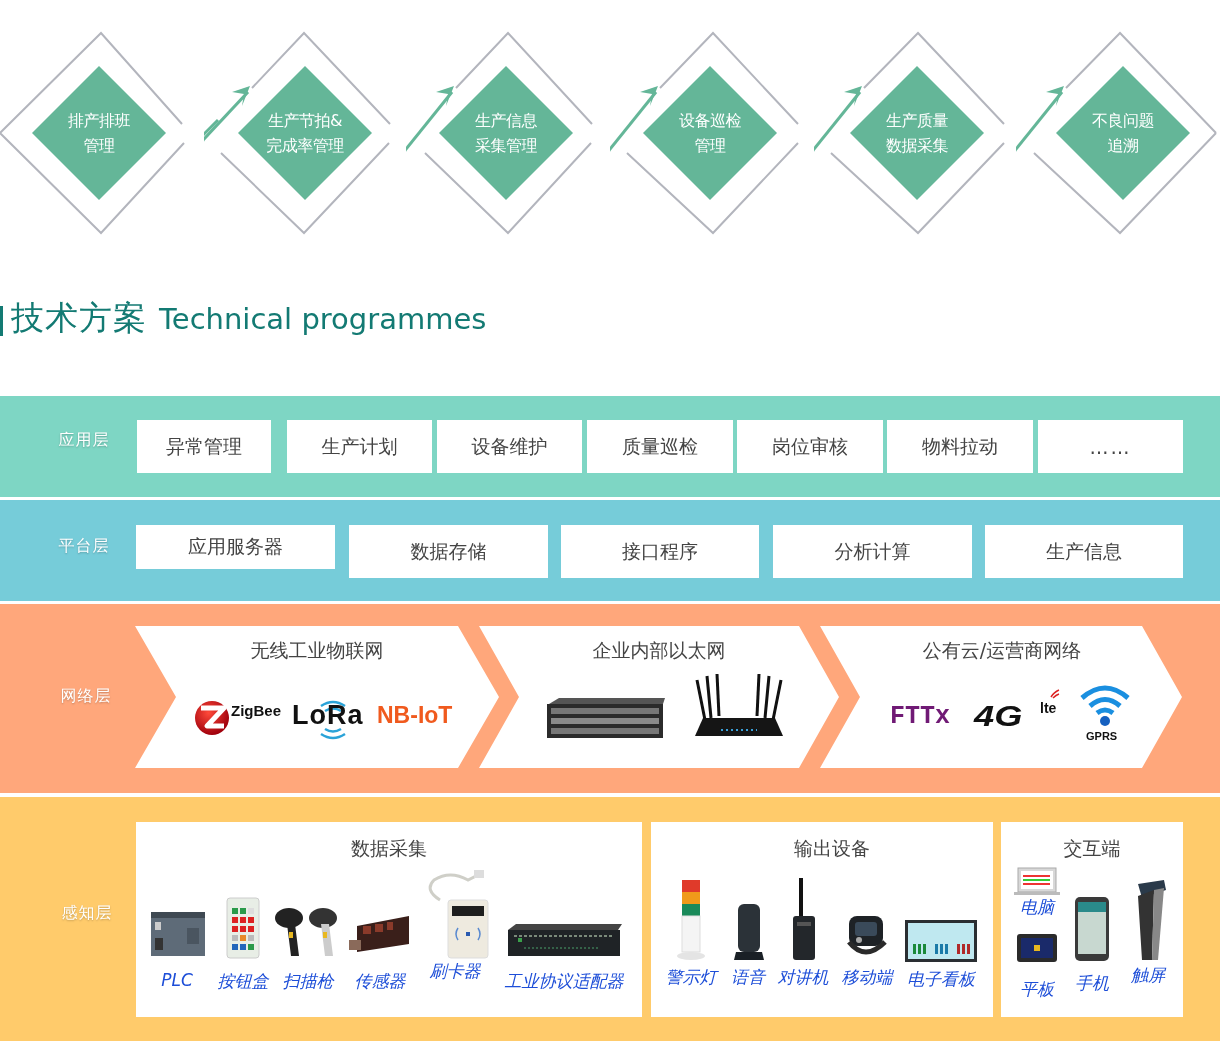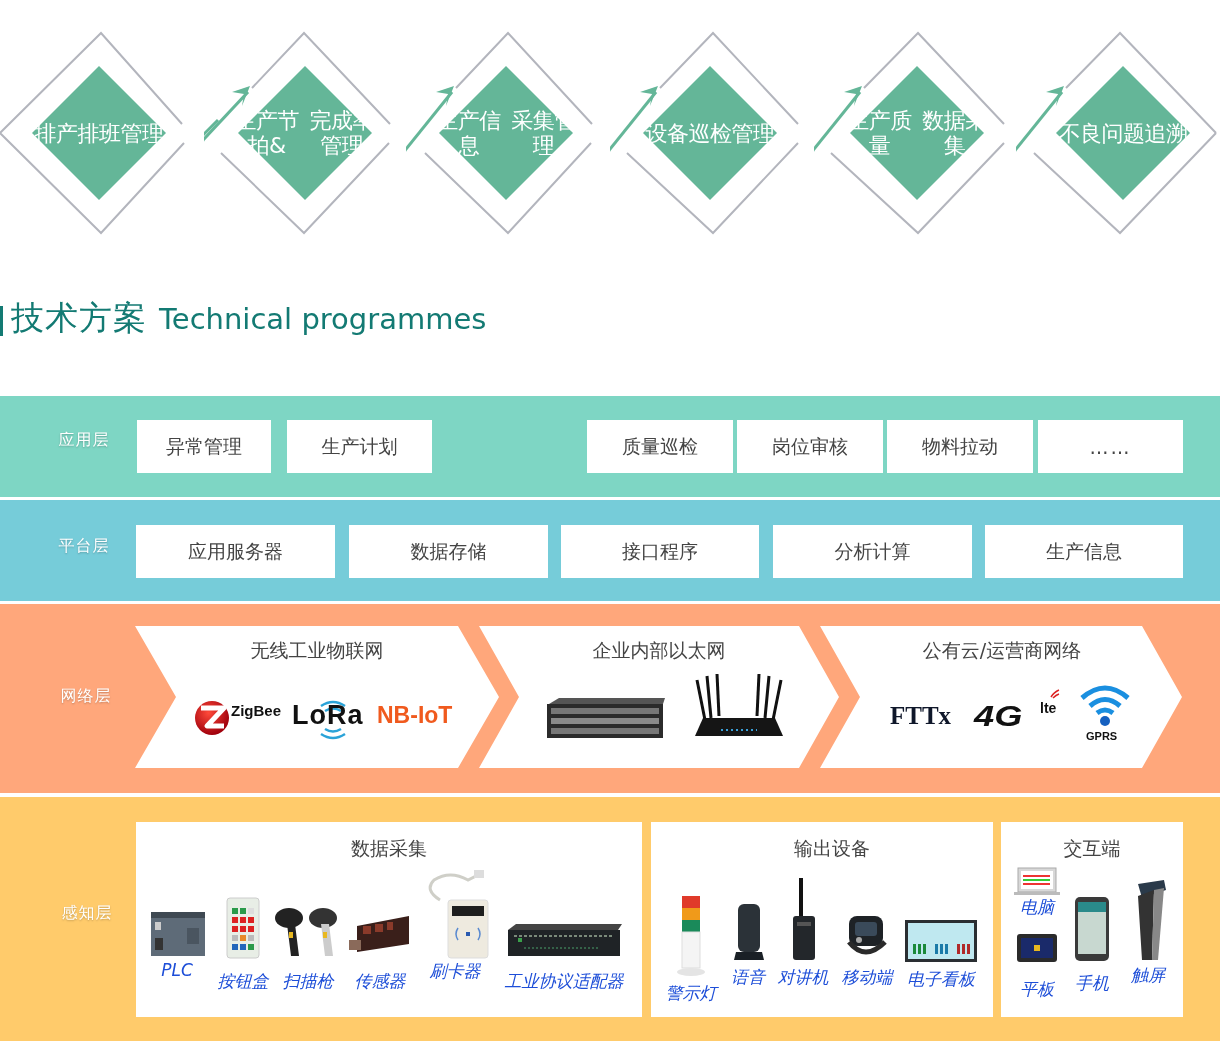--- a/index.html
+++ b/index.html
@@ -4,22 +4,22 @@
 <style>
   * { box-sizing: border-box; margin: 0; padding: 0; }
   html, body { width: 1220px; height: 1041px; background: #ffffff; overflow: hidden; }
   body { position: relative; font-family: "DejaVu Sans", "Liberation Sans", sans-serif; color: #333; }
 
   
   #flow { position: absolute; left: 0; top: 0; width: 1220px; height: 260px; }
   .step { position: absolute; top: 30px; width: 206px; height: 206px; }
   .step svg { position: absolute; left: 0; top: 0; }
   .step .label { position: absolute; left: 28px; top: 58px; width: 150px; height: 90px;
-    display: flex; flex-direction: row; align-items: center; justify-content: center;
-    color: #fff; font-size: 22px; line-height: 25px; text-align: center; letter-spacing: -0.5px; }
+    display: flex; flex-direction: column; align-items: center; justify-content: center;
+    color: #fff; font-size: 16px; line-height: 25px; text-align: center; letter-spacing: -0.5px; }
 
   
   #section-title { position: absolute; left: 0; top: 296px; height: 50px; display: flex; align-items: baseline; color: #137a73; }
   #section-title .bar { display: inline-block; width: 3px; height: 30px; background: #137a73; margin-right: 8px; align-self: center; }
   #section-title .cn { font-size: 33px; letter-spacing: 1px; }
   #section-title .en { font-size: 29px; margin-left: 12px; font-family: "DejaVu Sans", sans-serif; }
 
   
   .layer { position: absolute; left: 0; width: 1220px; }
   .layer-name { position: absolute; left: 0; width: 136px; text-align: center; color: #fff;
@@ -135,29 +135,30 @@
 <div id="section-title">
   <span class="bar"></span>
   <span class="cn">技术方案</span>
   <span class="en">Technical programmes</span>
 </div>
 
 <div class="layer" id="layer-app">
   <div class="layer-name" style="top:34px">应用层</div>
   <div class="box" style="left:137px;top:24px;width:134px;height:53px">异常管理</div>
   <div class="box" style="left:287px;top:24px;width:145px;height:53px">生产计划</div>
+  <div class="box" style="left:437px;top:24px;width:145px;height:53px">设备维护</div>
   <div class="box" style="left:587px;top:24px;width:146px;height:53px">质量巡检</div>
   <div class="box" style="left:737px;top:24px;width:146px;height:53px">岗位审核</div>
   <div class="box" style="left:887px;top:24px;width:146px;height:53px">物料拉动</div>
   <div class="box" style="left:1038px;top:24px;width:145px;height:53px;letter-spacing:2px">……</div>
 </div>
 
 <div class="layer" id="layer-platform">
   <div class="layer-name" style="top:36px">平台层</div>
-  <div class="box" style="left:136px;top:25px;width:199px;height:53px">应用服务器</div>
+  <div class="box" style="left:136px;top:25px;width:199px;height:44px">应用服务器</div>
   <div class="box" style="left:349px;top:25px;width:199px;height:53px">数据存储</div>
   <div class="box" style="left:561px;top:25px;width:198px;height:53px">接口程序</div>
   <div class="box" style="left:773px;top:25px;width:199px;height:53px">分析计算</div>
   <div class="box" style="left:985px;top:25px;width:198px;height:53px">生产信息</div>
 </div>
 
 <div class="layer" id="layer-network">
   <div class="layer-name" style="top:82px;width:140px">网络层</div>
 
   <div class="chevron" style="left:135px;width:384px">
@@ -212,21 +213,21 @@
       <polygon points="12,44 84,44 92,62 4,62" fill="#151515"></polygon>
       <line x1="30" y1="56" x2="66" y2="56" stroke="#3aa0d8" stroke-width="2" stroke-dasharray="2 3"></line>
     </svg>
   </div>
 
   <div class="chevron" style="left:820px;width:364px">
     <svg width="364" height="142">
       <polygon points="0,0 322,0 362,71 322,142 0,142 40,71" fill="#fff"></polygon>
     </svg>
     <div class="ctitle" style="width:364px">公有云/运营商网络</div>
-    <span style="position:absolute;left:70px;top:76px;font-size:25px;font-weight:bold;color:#0f172a;font-family:Liberation Serif, serif">FTTx</span>
+    <span style="position:absolute;left:70px;top:76px;font-size:25px;font-weight:bold;color:#701a75;font-family:Liberation Mono, monospace">FTTx</span>
     <span style="position:absolute;left:154px;top:74px;font-size:29px;font-weight:bold;font-style:italic;color:#111;font-family:'Liberation Sans',sans-serif;transform:scaleX(1.25);transform-origin:left">4G</span>
     <span style="position:absolute;left:220px;top:74px;font-size:14px;font-weight:bold;color:#111;font-family:'Liberation Sans',sans-serif">lte</span>
     <svg style="position:absolute;left:228px;top:60px" width="14" height="14">
       <path d="M3 11 Q6 6 11 4" fill="none" stroke="#d22" stroke-width="1.5"></path>
       <path d="M5 12 Q8 9 11 8" fill="none" stroke="#d22" stroke-width="1.5"></path>
     </svg>
     <svg style="position:absolute;left:258px;top:56px" width="54" height="46">
       <path d="M4 16 Q27 -4 50 16" fill="none" stroke="#1a8fe0" stroke-width="5"></path>
       <path d="M12 24 Q27 11 42 24" fill="none" stroke="#1a8fe0" stroke-width="5"></path>
       <path d="M19 31 Q27 25 35 31" fill="none" stroke="#1a8fe0" stroke-width="5"></path>
@@ -243,21 +244,21 @@
     <div class="ptitle">数据采集</div>
 
     <div class="device" style="left:10px;top:86px;width:62px">
       <svg width="60" height="52">
         <rect x="4" y="4" width="54" height="44" fill="#5e6b78"></rect>
         <rect x="4" y="4" width="54" height="6" fill="#3f4952"></rect>
         <rect x="8" y="14" width="6" height="8" fill="#ccc"></rect>
         <rect x="40" y="20" width="12" height="16" fill="#4a5560"></rect>
         <rect x="8" y="30" width="8" height="12" fill="#333"></rect>
       </svg>
-      <span class="dcap" style="">PLC</span>
+      <span class="dcap" style="margin-top:10px">PLC</span>
     </div>
 
     <div class="device" style="left:74px;top:74px;width:66px">
       <svg width="40" height="64">
         <rect x="4" y="2" width="32" height="60" rx="3" fill="#e8eee6" stroke="#ccc"></rect>
         <rect x="9" y="12" width="6" height="6" fill="#2a9a4a"></rect>
           <rect x="17" y="12" width="6" height="6" fill="#2a9a4a"></rect>
           <rect x="25" y="12" width="6" height="6" fill="#ddd"></rect>
         <rect x="9" y="21" width="6" height="6" fill="#d22"></rect>
           <rect x="17" y="21" width="6" height="6" fill="#d22"></rect>
@@ -319,21 +320,21 @@
         <rect x="14" y="20" width="4" height="4" fill="#3aa04a"></rect>
         <line x1="20" y1="30" x2="96" y2="30" stroke="#4aa06a" stroke-width="1" stroke-dasharray="2 2"></line>
       </svg>
       <span class="dcap" style="margin-top:10px">工业协议适配器</span>
     </div>
   </div>
 
   <div class="panel" style="left:651px;width:342px">
     <div class="ptitle" style="left:10px">输出设备</div>
 
-    <div class="device" style="left:10px;top:72px;width:60px">
+    <div class="device" style="left:10px;top:56px;width:60px">
       <svg width="34" height="84">
         <rect x="8" y="2" width="18" height="12" fill="#e03a2a"></rect>
         <rect x="8" y="14" width="18" height="12" fill="#f09a1a"></rect>
         <rect x="8" y="26" width="18" height="12" fill="#1a8a5a"></rect>
         <rect x="8" y="38" width="18" height="36" fill="#f4f4f4" stroke="#ddd"></rect>
         <ellipse cx="17" cy="78" rx="14" ry="4" fill="#e4e4e4"></ellipse>
       </svg>
       <span class="dcap" style="margin-top:4px">警示灯</span>
     </div>
 

